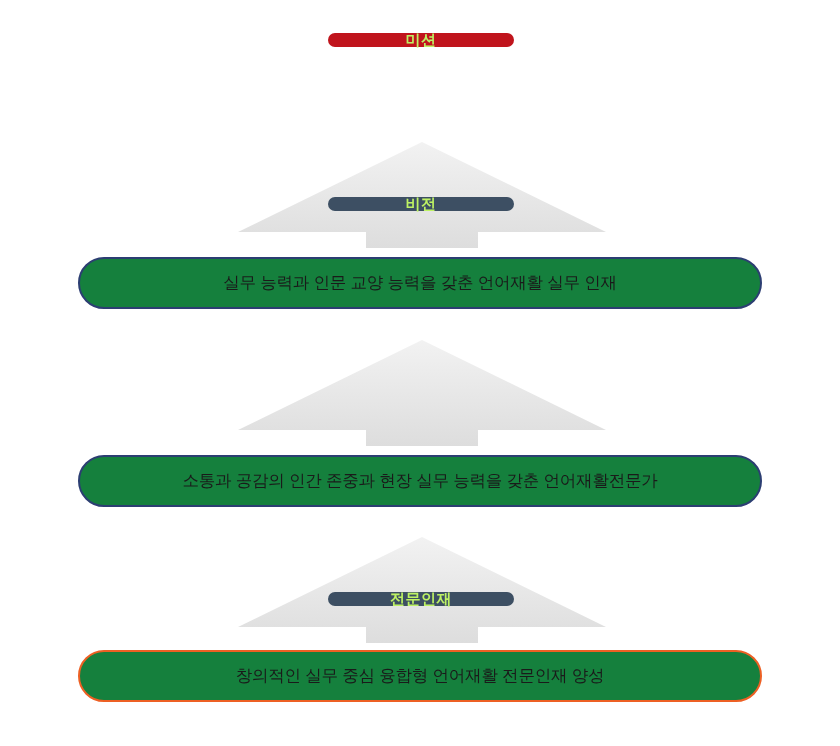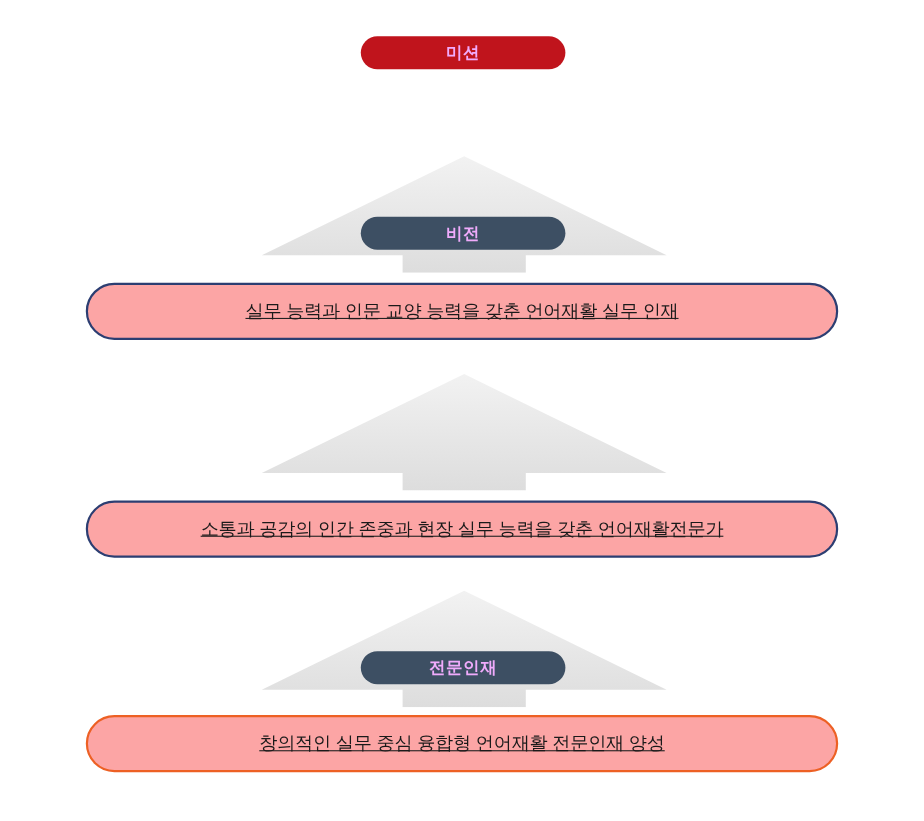--- a/index.html
+++ b/index.html
@@ -59,44 +59,43 @@
     color: #1a1a1a;
     letter-spacing: -0.2px;
   }
 
   
   .pill-box {
     left: 78px;
     width: 684px;
     height: 52px;
     border-radius: 26px;
-    background: #fca5a5;
+    background: #15803d;
     border: 2px solid #2c3e72;
-    text-decoration: underline;
   }
   .pill-box.orange { border-color: #ed6024; justify-content: center; }
   .pill-text {
     font-size: 16.5px;
     color: #1a1a1a;
     letter-spacing: -0.2px;
   }
 
   
   .chip {
     position: absolute;
     left: 328px;
     width: 186px;
-    height: 30px;
+    height: 14px;
     border-radius: 15px;
     display: flex;
     align-items: center;
     justify-content: center;
     font-size: 15px;
     font-weight: bold;
-    color: #f0abfc;
+    color: #bef264;
     letter-spacing: 0.5px;
     z-index: 3;
   }
   .chip.red { background: #c0141c; }
   .chip.navy { background: #3d4f63; }
 
   
   #arrow-1 { top: 140px; }
   #arrow-2 { top: 338px; }
   #arrow-3 { top: 535px; }

